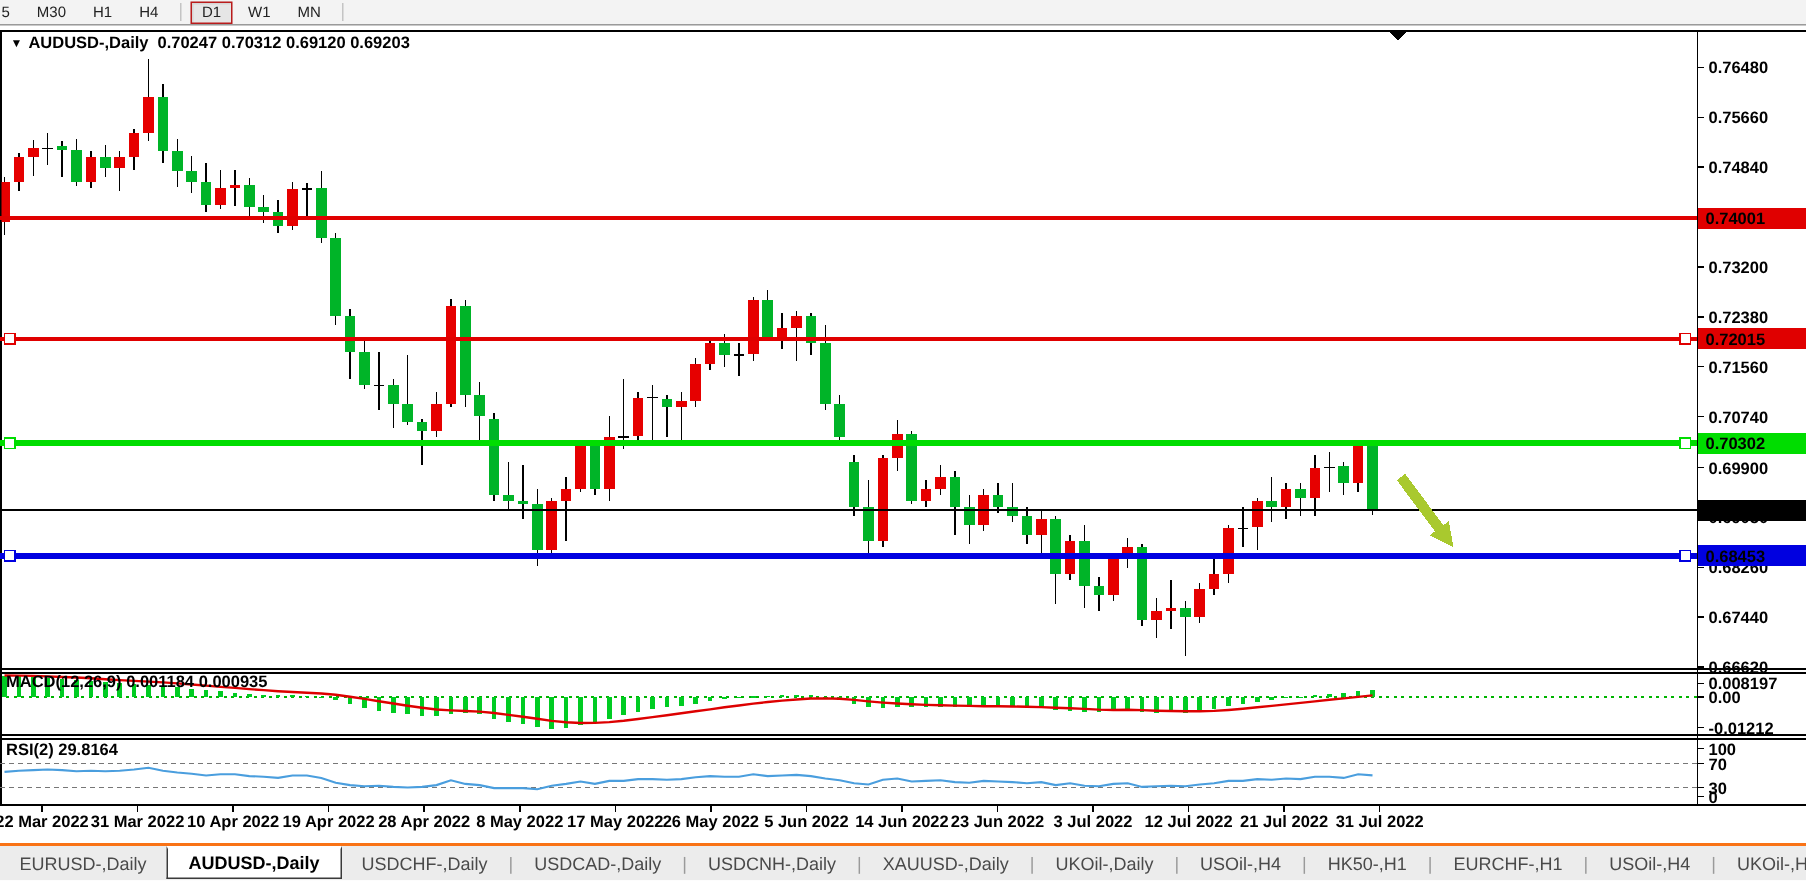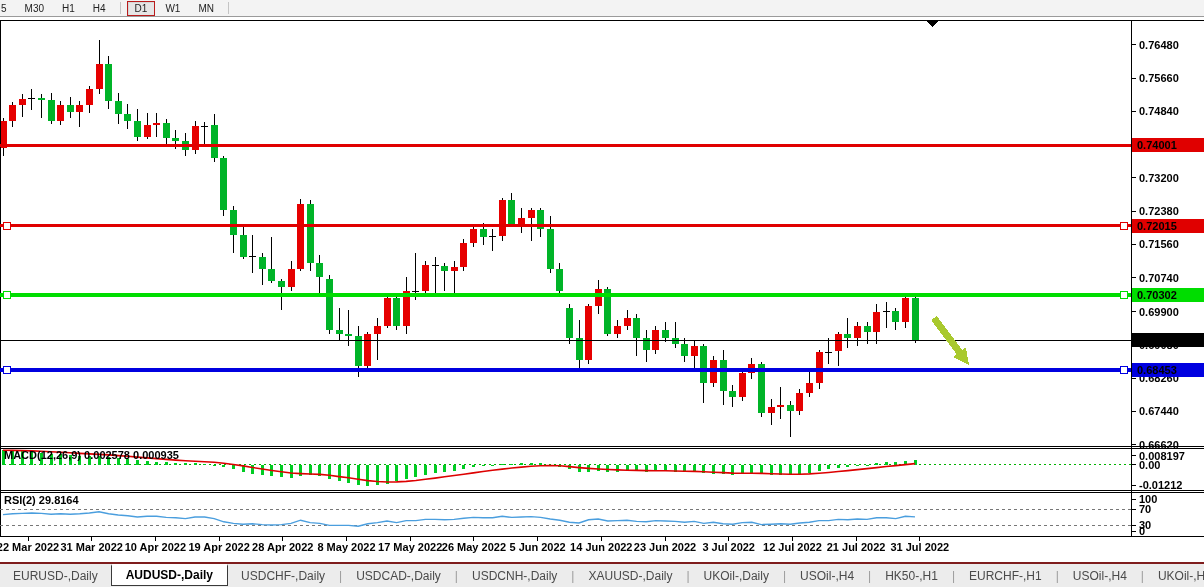--- a/index.html
+++ b/index.html
@@ -12,21 +12,21 @@
   .toolbar .btn{padding:1px 7px;margin:0 1px;line-height:11px;cursor:pointer;border:1px solid transparent;}
   .toolbar .btn.first{margin-left:-2px;padding-left:2px;}
   .toolbar .btn.active{background:#e6e6e6;border:1px solid #b91c1c;box-shadow:inset 1px 1px 0 #d6d6d6;}
   .toolbar .sep{width:1px;height:12px;background:#c4c4c4;margin:0 5px;}
   
   .ovl{position:absolute;z-index:2;font-size:11px;font-weight:bold;color:#000;white-space:nowrap;}
   .tri{font-size:8px;margin-right:4px;vertical-align:1px;}
   .ohlc{margin-left:6px;}
   
   .tabbar{position:absolute;left:0;bottom:0;width:100%;height:23px;background:#ececec;
-          border-top:2px solid #7f1d1d;display:flex;align-items:center;font-size:12px;
+          border-top:2px solid #f97316;display:flex;align-items:center;font-size:12px;
           color:#4a4a4a;z-index:3;overflow:hidden;}
   .tab{padding:3px 13px;cursor:pointer;white-space:nowrap;}
   .tab.active{background:#fff;border:1px solid #3a3a3a;border-top:2px solid #fff;margin-top:-2px;
               padding:2px 14px 3px;font-weight:bold;color:#000;}
   .tabsep{color:#9a9a9a;margin:0 1px;}
   #chartwrap{position:absolute;top:0;left:0;z-index:1;text-align:center;}
   svg text{font-family:"Liberation Sans",sans-serif;font-weight:bold;font-size:11px;fill:#000;}
 </style>
 </head>
 <body>
@@ -451,24 +451,27 @@
         <line x1="1131" y1="499" x2="1136" y2="499" stroke="#000"></line>
         <text x="1139" y="503">100</text>
         <line x1="1131" y1="509" x2="1136" y2="509" stroke="#000"></line>
         <text x="1139" y="513">70</text>
         <line x1="1131" y1="525" x2="1136" y2="525" stroke="#000"></line>
         <text x="1139" y="529">30</text>
         <line x1="1131" y1="531" x2="1136" y2="531" stroke="#000"></line>
         <text x="1139" y="535">0</text>
       </svg></div>
 
+  <div class="ovl" style="left:7px;top:23px;">
+    <span class="tri">▼</span><span>AUDUSD-,Daily</span><span class="ohlc">0.70247 0.70312 0.69120 0.69203</span>
+  </div>
 
   <div class="ovl" style="left:4px;top:449px;">
     <span>MACD(12,26,9)</span>
-    <span>0.002578</span>
+    <span>0.001184</span>
     <span>0.000935</span>
   </div>
 
   <div class="ovl" style="left:4px;top:494px;">
     <span>RSI(2)</span>
     <span>29.8164</span>
   </div>
 
   <div class="tabbar" id="tabbar">
       <span class="tab">EURUSD-,Daily</span>

